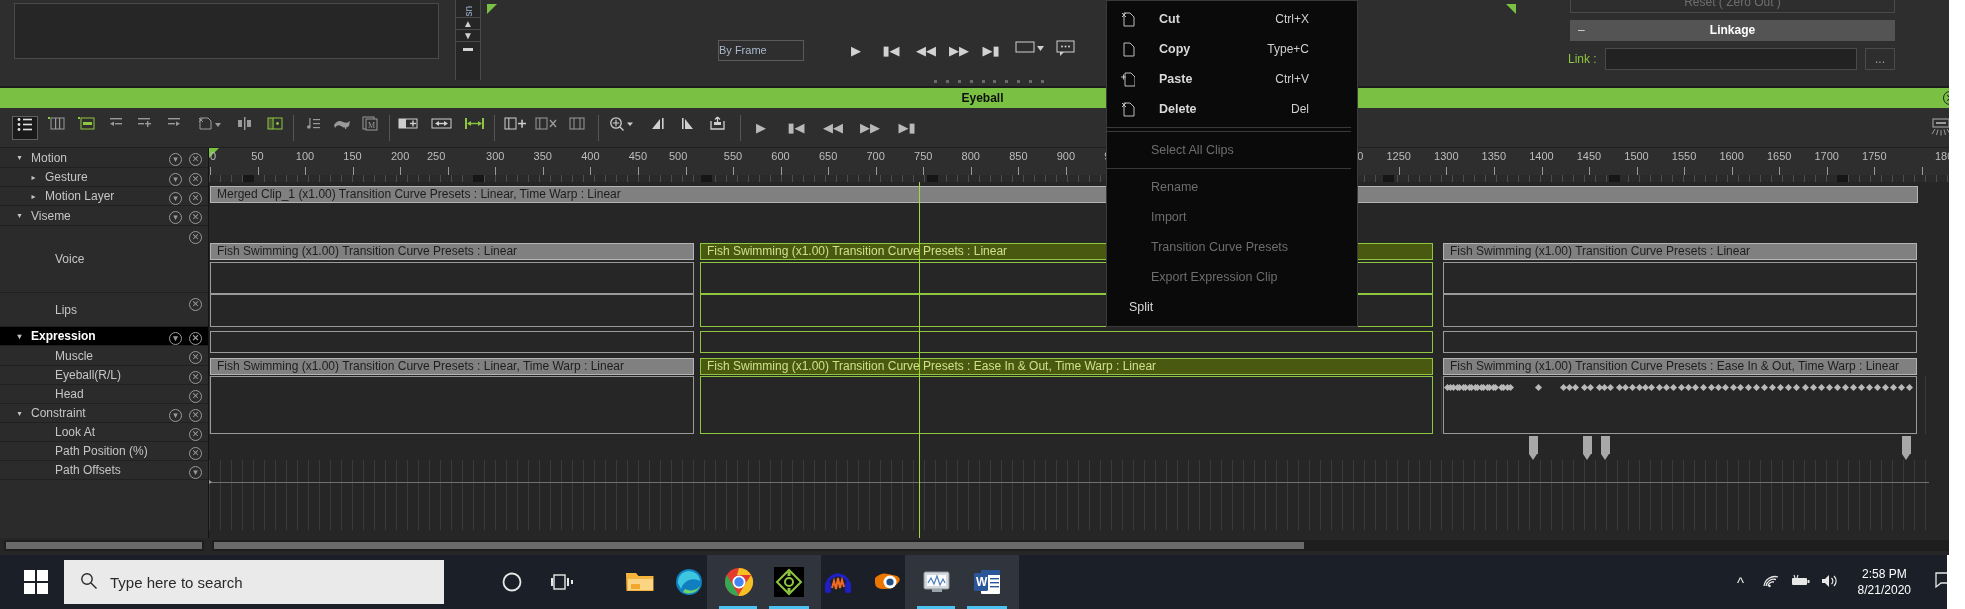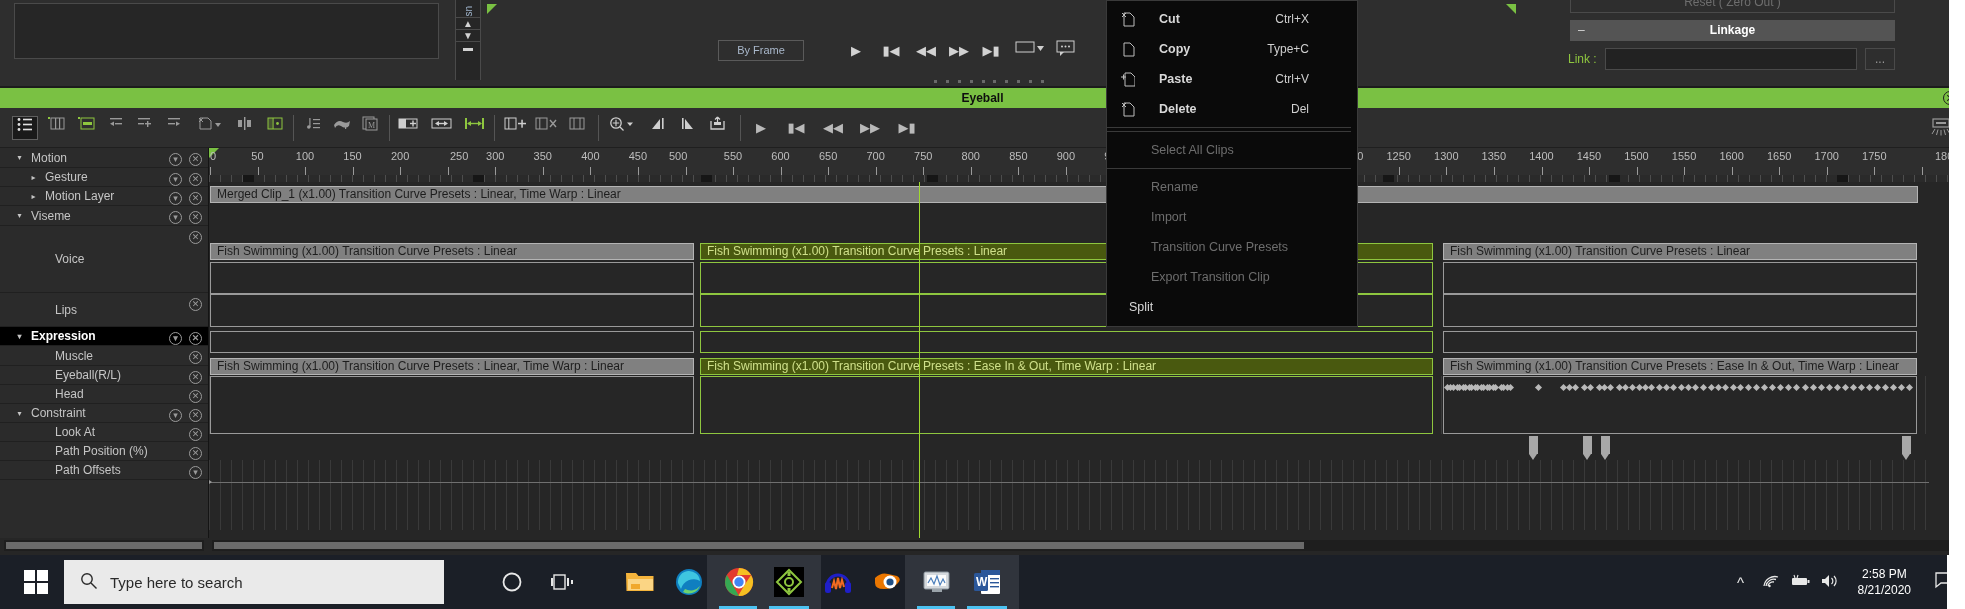--- a/index.html
+++ b/index.html
@@ -39,21 +39,21 @@
     width:100%; text-align:center; font-size:10px; color:#d2d2d2; line-height:11px;
   }
   #spinner-col .sep{ height:1px; background:#4a4a4a; }
   .green-corner{
     position:absolute; width:0;height:0;
     border-top:10px solid #7ac143; border-right:10px solid transparent;
   }
   #by-frame{
     position:absolute; left:718px; top:40px; width:86px; height:21px;
     border:1px solid #5a5a5a; background:#2e2e2e; color:#aab9cc;
-    font-size:11px; text-align:center; line-height:19px;
+    font-size:11px; text-align:left; line-height:19px;
   }
   .transport{
     position:absolute; top:40px; width:22px; height:21px;
     color:#d2d2d2; text-align:center; line-height:21px; font-size:13px;
   }
   #grip-dots{
     position:absolute; left:934px; top:78px; width:110px; height:6px;
     display:flex; justify-content:space-between; align-items:center;
   }
   #grip-dots i{ width:3px;height:3px;background:#6a6a6a;display:block;border-radius:0; }
@@ -805,21 +805,21 @@
   <div class="tk" style="left: 1px;">0</div>
       <div class="tick" style="left: 1px;"></div>
       <div class="tk" style="left: 42.3556px;">50</div>
       <div class="tick" style="left: 48.5556px;"></div>
       <div class="tk" style="left: 86.8111px;">100</div>
       <div class="tick" style="left: 96.1111px;"></div>
       <div class="tk" style="left: 134.367px;">150</div>
       <div class="tick" style="left: 143.667px;"></div>
       <div class="tk" style="left: 181.922px;">200</div>
       <div class="tick" style="left: 191.222px;"></div>
-      <div class="tk" style="left: 241px;">250</div>
+      <div class="tk" style="left: 218px;">250</div>
       <div class="tick" style="left: 238.778px;"></div>
       <div class="tk" style="left: 277.033px;">300</div>
       <div class="tick" style="left: 286.333px;"></div>
       <div class="tk" style="left: 324.589px;">350</div>
       <div class="tick" style="left: 333.889px;"></div>
       <div class="tk" style="left: 372.144px;">400</div>
       <div class="tick" style="left: 381.444px;"></div>
       <div class="tk" style="left: 419.7px;">450</div>
       <div class="tick" style="left: 429px;"></div>
       <div class="tk" style="left: 460px;">500</div>
@@ -1355,21 +1355,21 @@
     </div>
     <div class="mi dis">
       <span class="mlabel">Import</span>
       <span class="shortcut"></span>
     </div>
     <div class="mi dis">
       <span class="mlabel">Transition Curve Presets</span>
       <span class="shortcut"></span>
     </div>
     <div class="mi dis">
-      <span class="mlabel">Export Transition Clip</span>
+      <span class="mlabel">Export Expression Clip</span>
       <span class="shortcut"></span>
     </div>
     <div class="mi">
       <span class="mlabel">Split</span>
       <span class="shortcut"></span>
     </div>
   </div>
 
 <div id="white-right"></div>
 <div id="taskbar">

